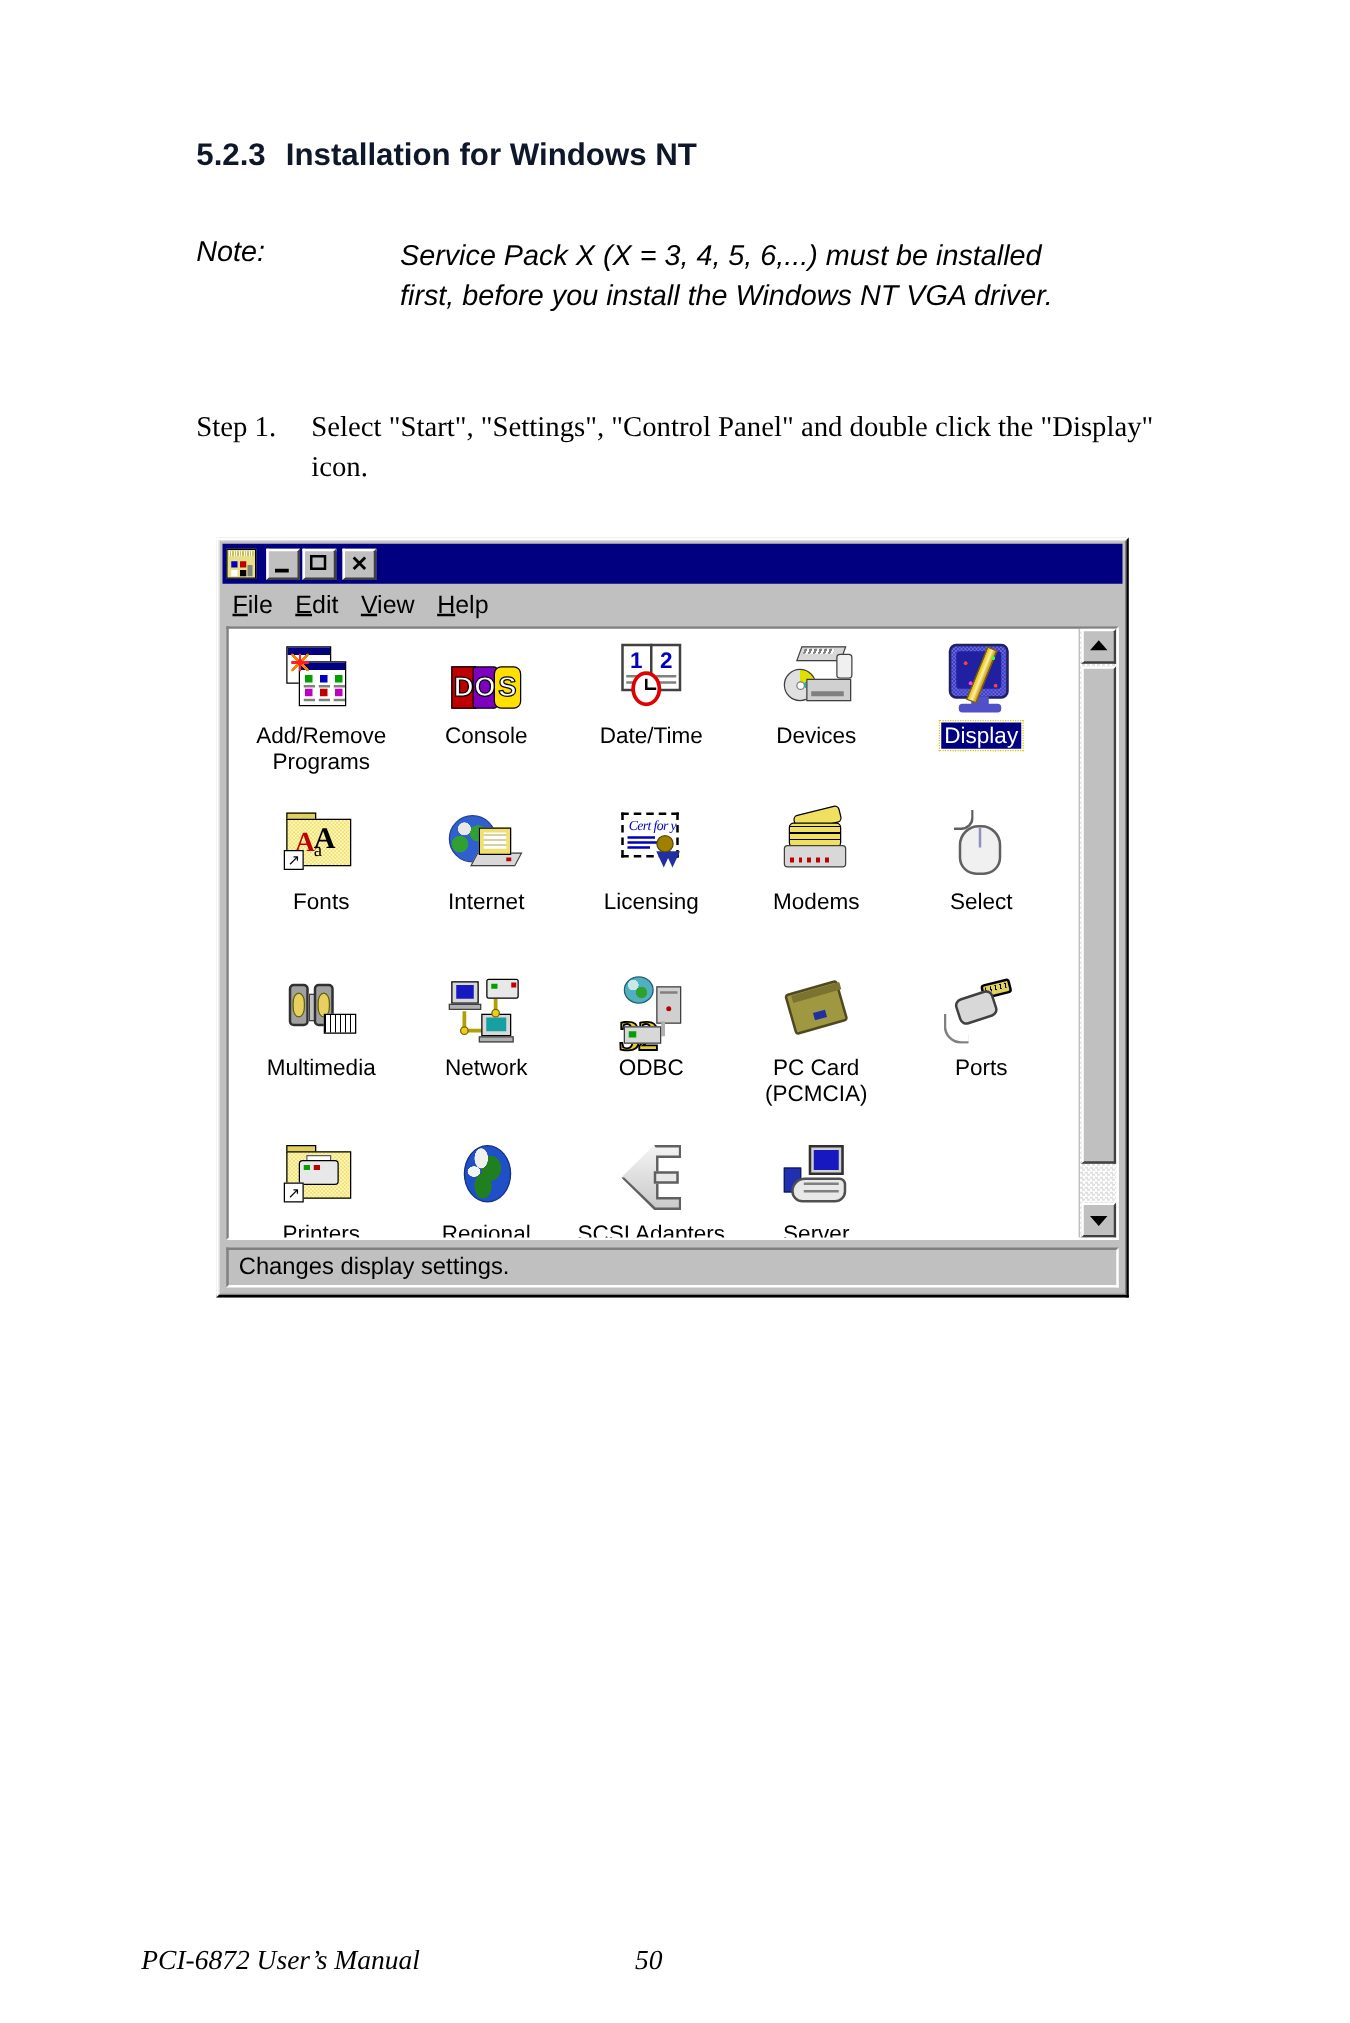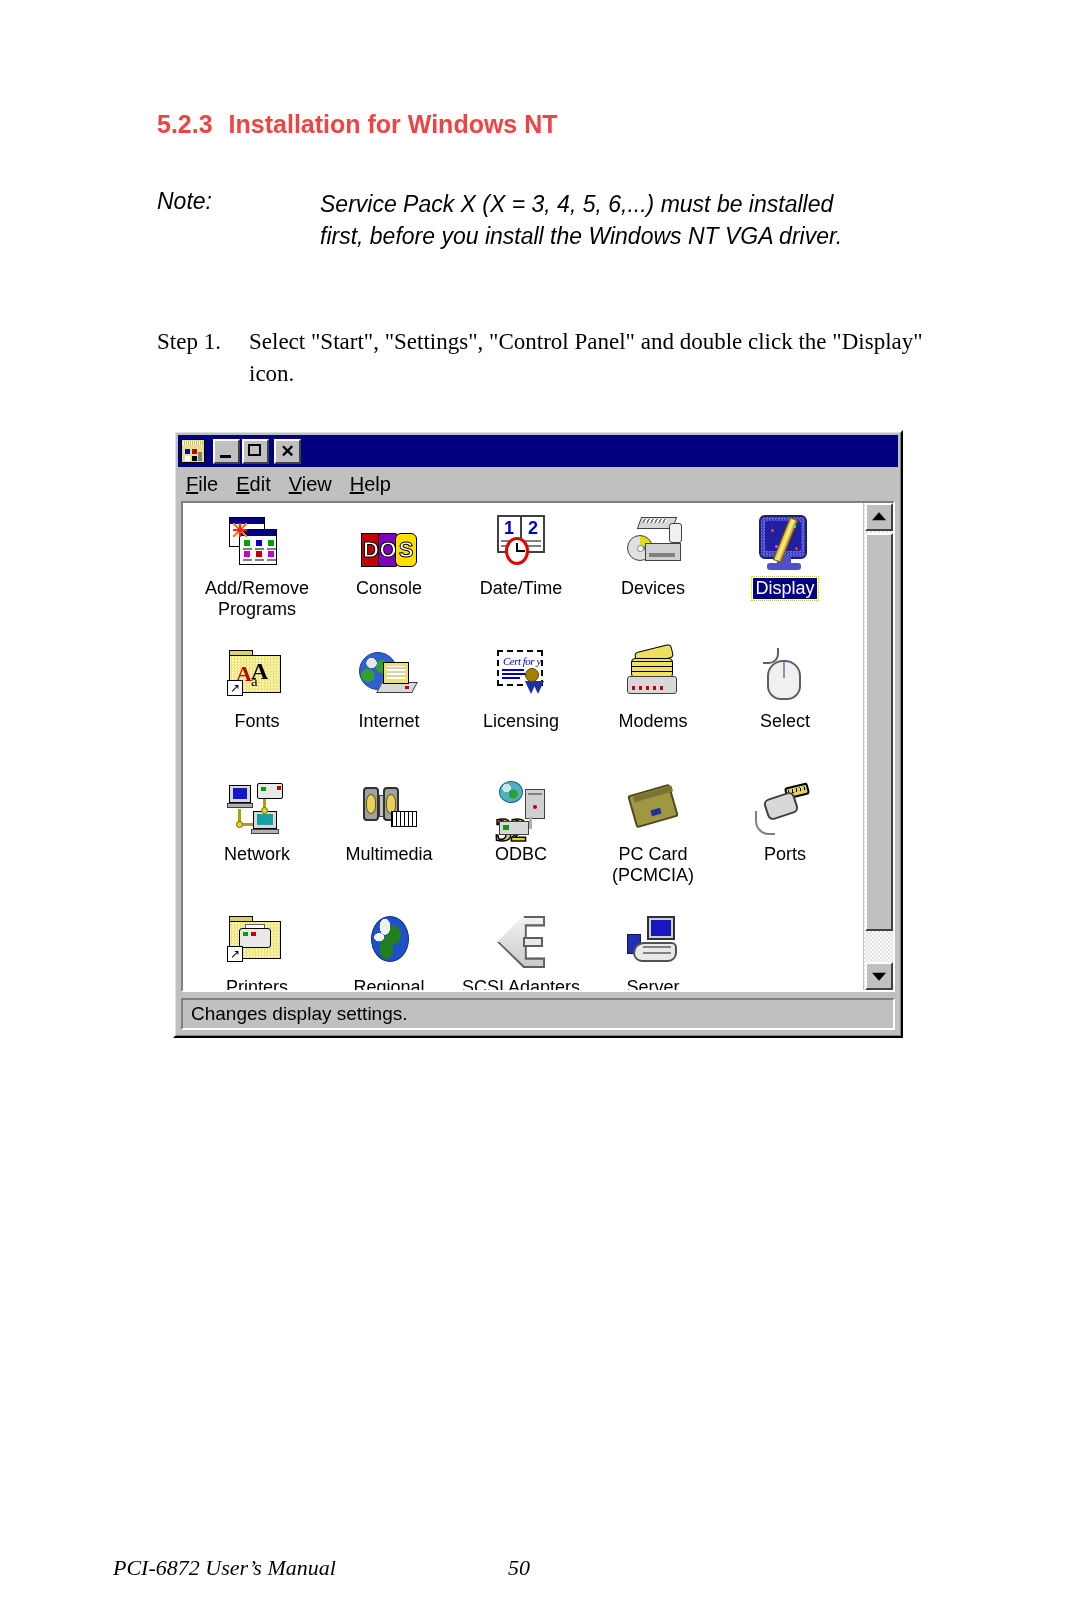--- a/index.html
+++ b/index.html
@@ -21,21 +21,21 @@
     inset: 0;
   }
 
   .section-heading {
     position: absolute;
     left: 157px;
     top: 110px;
     font-family: "Liberation Sans", sans-serif;
     font-weight: bold;
     font-size: 25px;
-    color: #ef4444;
+    color: #0f172a;
     letter-spacing: 0px;
     white-space: nowrap;
   }
   .section-heading .num { margin-right: 16px; }
 
   .note-block {
     position: absolute;
     left: 157px;
     top: 188px;
     width: 760px;
@@ -799,52 +799,52 @@
             <div class="art">
               <span class="mo-cord"></span>
               <span class="mo-body"></span>
                 <span class="mo-split"></span>
             </div>
             <div class="lbl">Select</div>
           </div>
 
           <div class="cp-icon">
             <div class="art">
+              <span class="mm-spk mm-s1"></span>
+                <span class="mm-cone mm-c1"></span>
+              <span class="mm-mid"></span>
+              <span class="mm-spk mm-s2"></span>
+                <span class="mm-cone mm-c2"></span>
+              <span class="mm-kb"></span>
+            </div>
+            <div class="lbl">Multimedia</div>
+          </div>
+
+          <div class="cp-icon">
+            <div class="art">
               <span class="nw-wire nw-w1"></span>
                 <span class="nw-wire nw-w2"></span>
                 <span class="nw-wire nw-w3"></span>
               <span class="nw-pc1"></span>
                 <span class="nw-s1"></span>
                 <span class="nw-b1"></span>
               <span class="nw-pr"></span>
                 <span class="nw-prd"></span>
                 <span class="nw-prg"></span>
               <span class="nw-pc2"></span>
                 <span class="nw-s2"></span>
                 <span class="nw-b2"></span>
               <span class="nw-n nw-n1"></span>
                 <span class="nw-n nw-n2"></span>
             </div>
             <div class="lbl">Network</div>
           </div>
 
           <div class="cp-icon">
             <div class="art">
-              <span class="mm-spk mm-s1"></span>
-                <span class="mm-cone mm-c1"></span>
-              <span class="mm-mid"></span>
-              <span class="mm-spk mm-s2"></span>
-                <span class="mm-cone mm-c2"></span>
-              <span class="mm-kb"></span>
-            </div>
-            <div class="lbl">Multimedia</div>
-          </div>
-
-          <div class="cp-icon">
-            <div class="art">
               <span class="od-srv"></span>
                 <span class="od-srvl"></span>
                 <span class="od-dot"></span>
               <span class="od-wire"></span>
               <span class="od-glb"></span>
               <span class="od-32">32</span>
               <span class="od-base"></span>
                 <span class="od-bg"></span>
             </div>
             <div class="lbl">ODBC</div>

